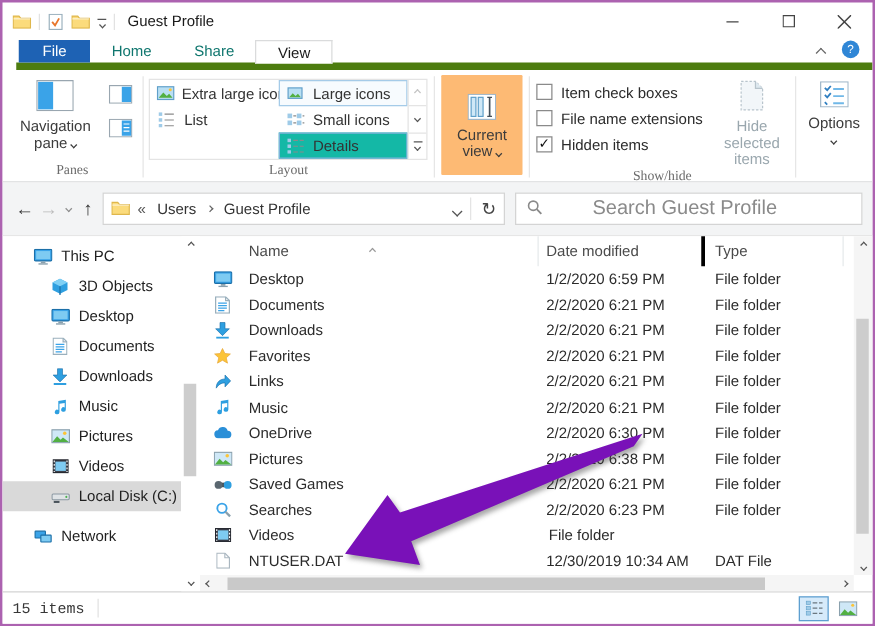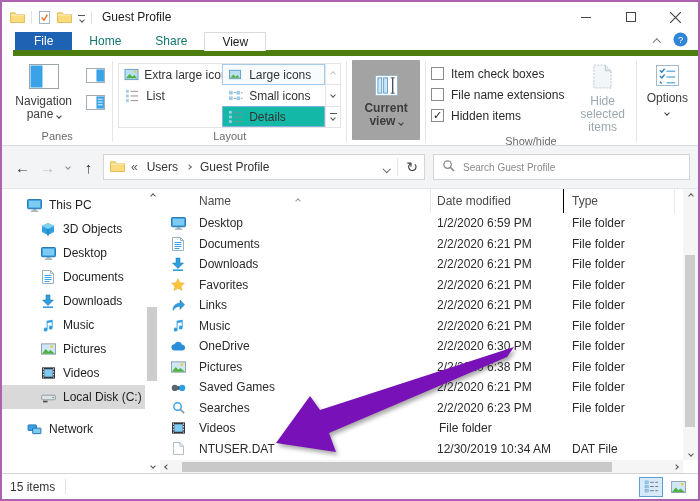--- a/index.html
+++ b/index.html
@@ -22,25 +22,25 @@
   
   .tabrow{height:24px;display:flex;align-items:stretch;padding-left:2px;border-bottom:6px solid #4d7c0f;flex:0 0 auto;position:relative;margin-left:11px;}
   .tab{padding:0 17px;display:flex;align-items:center;color:#0f766e;position:relative;}
   .tab.file{background:#1e62b4;color:#fff;padding:0 19px;}
   .tab.active{border:1px solid #dadbdc;border-bottom:none;background:#fff;color:#1a1a1a;margin-bottom:-1px;z-index:2;}
   .tabrow-right{margin-left:auto;display:flex;align-items:center;gap:14px;padding-right:10px;color:#666;}
   
   .ribbon{height:90px;display:flex;background:#fff;border-bottom:1px solid #d9dadb;flex:0 0 auto;padding-top:2px;}
   .grp{display:flex;flex-direction:column;}
   .grp-body{flex:1;display:flex;align-items:flex-start;padding:3px 5px 0;}
-  .grp-label{height:16px;text-align:center;color:#6b6b6b;font-size:11px;line-height:14px;}
+  .grp-label{height:16px;text-align:center;color:#6b6b6b;font-size:11px;line-height:14px;font-family:Liberation Serif, serif;}
   .vsep{width:1px;background:#e6e6e6;margin:3px 0;}
   .bigbtn{display:flex;flex-direction:column;align-items:center;text-align:center;line-height:13px;color:#3c3c3c;padding:3px 5px 0;border-radius:1px;justify-content:center;}
   .bigbtn .blabel{margin-top:3px;}
-  .bigbtn.hl{background:#a3a3a3;height:80px;font-weight:bold;}
+  .bigbtn.hl{background:#fdba74;height:80px;}
   .bigbtn.disabled{color:#9aa7ae;}
   .minicol{display:flex;flex-direction:column;gap:7px;margin-left:3px;padding-top:4px;}
   .minibtn{width:24px;height:20px;display:flex;align-items:center;justify-content:center;}
   .gal-wrap{display:flex;border:1px solid #e4e4e4;margin-top:1px;}
   .gal-col{display:flex;flex-direction:column;}
   .gal-item{display:flex;align-items:center;gap:5px;width:103px;height:21px;padding:0 4px;border:1px solid transparent;color:#333;white-space:nowrap;}
   .gal-item.outlined{border-color:#a5cbe8;background:#f7fbfe;text-align:center;}
   .gal-item.selected{border-color:#7fb2dc;background:#14b8a6;}
   .gic{width:17px;display:flex;justify-content:center;}
   .gal-scroll{width:15px;display:flex;flex-direction:column;border-left:1px solid #e4e4e4;}
@@ -63,59 +63,59 @@
   .navbtn.dis{color:#bcbcbc;}
   .navbtn.small{width:16px;color:#8e8e8e;}
   .addrbox{flex:0 0 322px;height:26px;background:#fff;border:1px solid #d4d4d4;display:flex;align-items:center;padding:0 6px;gap:6px;margin-left:2px;color:#333;}
   .crumbs{display:flex;align-items:center;gap:9px;flex:1;}
   .crumb-ovf{color:#555;}
   .crumb-sep{color:#666;display:flex;align-items:center;}
   .addr-right{display:flex;align-items:center;gap:8px;color:#555;}
   .addr-vline{width:1px;height:18px;background:#e4e4e4;}
   .refresh{font-size:14px;color:#444;}
   .searchbox{flex:1;height:26px;border:1px solid #d4d4d4;background:#fff;display:flex;align-items:center;padding:0 8px;gap:8px;margin-left:8px;}
-  .searchbox input{border:none;outline:none;flex:1;font-family:"Liberation Sans",sans-serif;font-size:10px;color:#a16207;background:transparent;padding:0;}
+  .searchbox input{border:none;outline:none;flex:1;font-family:"Liberation Sans",sans-serif;font-size:16px;color:#a16207;background:transparent;padding:0;margin-left:32px;}
   .searchbox input::placeholder{color:#8a8a8a;}
   
   .content{flex:1;display:flex;background:#fff;min-height:0;}
   .sidebar{width:143px;padding-top:4px;overflow:hidden;flex:0 0 auto;}
   .snode{display:flex;align-items:center;gap:7px;height:24px;padding-left:24px;white-space:nowrap;color:#1f1f1f;}
   .snode.lvl1{padding-left:38px;}
   .snode.selected{background:#d9d9d9;}
   .snode.gap{margin-top:8px;}
   .sic{width:16px;display:flex;justify-content:center;flex:0 0 16px;}
   .side-scroll{width:15px;position:relative;flex:0 0 auto;background:#fff;color:#555;}
   .side-scroll .sarrow{position:absolute;left:0;width:100%;display:flex;justify-content:center;}
   .side-scroll .sarrow.top{top:5px;}
   .side-scroll .sarrow.bottom{bottom:5px;}
   .sthumb{position:absolute;left:2px;width:10px;top:118px;height:74px;background:#cdcdcd;}
   .filearea{flex:1;position:relative;min-width:0;}
   .cols{display:flex;align-items:center;height:24px;color:#4a4a4a;position:relative;}
   .col-name{width:271px;padding-left:39px;border-right:1px solid #e6eaec;height:100%;display:flex;align-items:center;}
-  .col-date{width:133px;padding-left:6px;border-right:1px solid #000000;height:100%;display:flex;align-items:center;}
+  .col-date{width:133px;padding-left:6px;border-right:3px solid #000000;height:100%;display:flex;align-items:center;}
   .col-type{width:111px;padding-left:8px;border-right:1px solid #e6eaec;height:100%;display:flex;align-items:center;}
   .sortchev{position:absolute;left:136px;top:3px;color:#999;}
   .frow{display:flex;align-items:center;height:20.5px;color:#2b2b2b;}
   .fic{width:16px;margin-left:10px;display:flex;justify-content:center;flex:0 0 16px;}
   .fname{margin-left:13px;width:232px;white-space:nowrap;overflow:hidden;}
   .fdate{width:133px;padding-left:6px;white-space:nowrap;}
   .ftype{padding-left:8px;white-space:nowrap;}
   .vscroll{position:absolute;top:0;right:0;width:15px;bottom:13px;background:#f5f5f5;color:#555;}
   .vscroll .sarrow{position:absolute;left:0;width:100%;display:flex;justify-content:center;}
   .vscroll .sarrow.top{top:5px;}
   .vscroll .sarrow.bottom{bottom:4px;}
   .vthumb{position:absolute;left:2px;width:10px;top:66px;height:172px;background:#cdcdcd;}
   .hscroll{position:absolute;left:0;right:15px;bottom:0;height:13px;background:#f5f5f5;color:#555;}
   .hscroll .sarrow{position:absolute;top:0;height:100%;display:flex;align-items:center;}
   .hscroll .sarrow.left{left:5px;}
   .hscroll .sarrow.right{right:5px;}
   .hthumb{position:absolute;left:22px;top:1.5px;height:10px;width:430px;background:#c9c9c9;}
   
   .statusbar{height:26px;border-top:1px solid #d4d4d4;display:flex;align-items:center;padding:0 8px;background:#fff;flex:0 0 auto;}
-  .count{color:#373737;}
+  .count{color:#373737;font-family:Liberation Mono, monospace;}
   .st-sep{width:1px;height:15px;background:#e2e2e2;margin-left:10px;}
   .viewtoggles{margin-left:auto;display:flex;gap:3px;}
   .vt{width:24px;height:20px;display:flex;align-items:center;justify-content:center;border:1px solid transparent;}
   .vt.active{background:#d6eafa;border-color:#5e9fd0;}
   
   .arrow-overlay{position:absolute;left:-2px;top:-2px;pointer-events:none;z-index:50;
     filter:drop-shadow(2px 3px 2px rgba(60,60,60,0.45));}
 </style>
 </head>
 <body>

